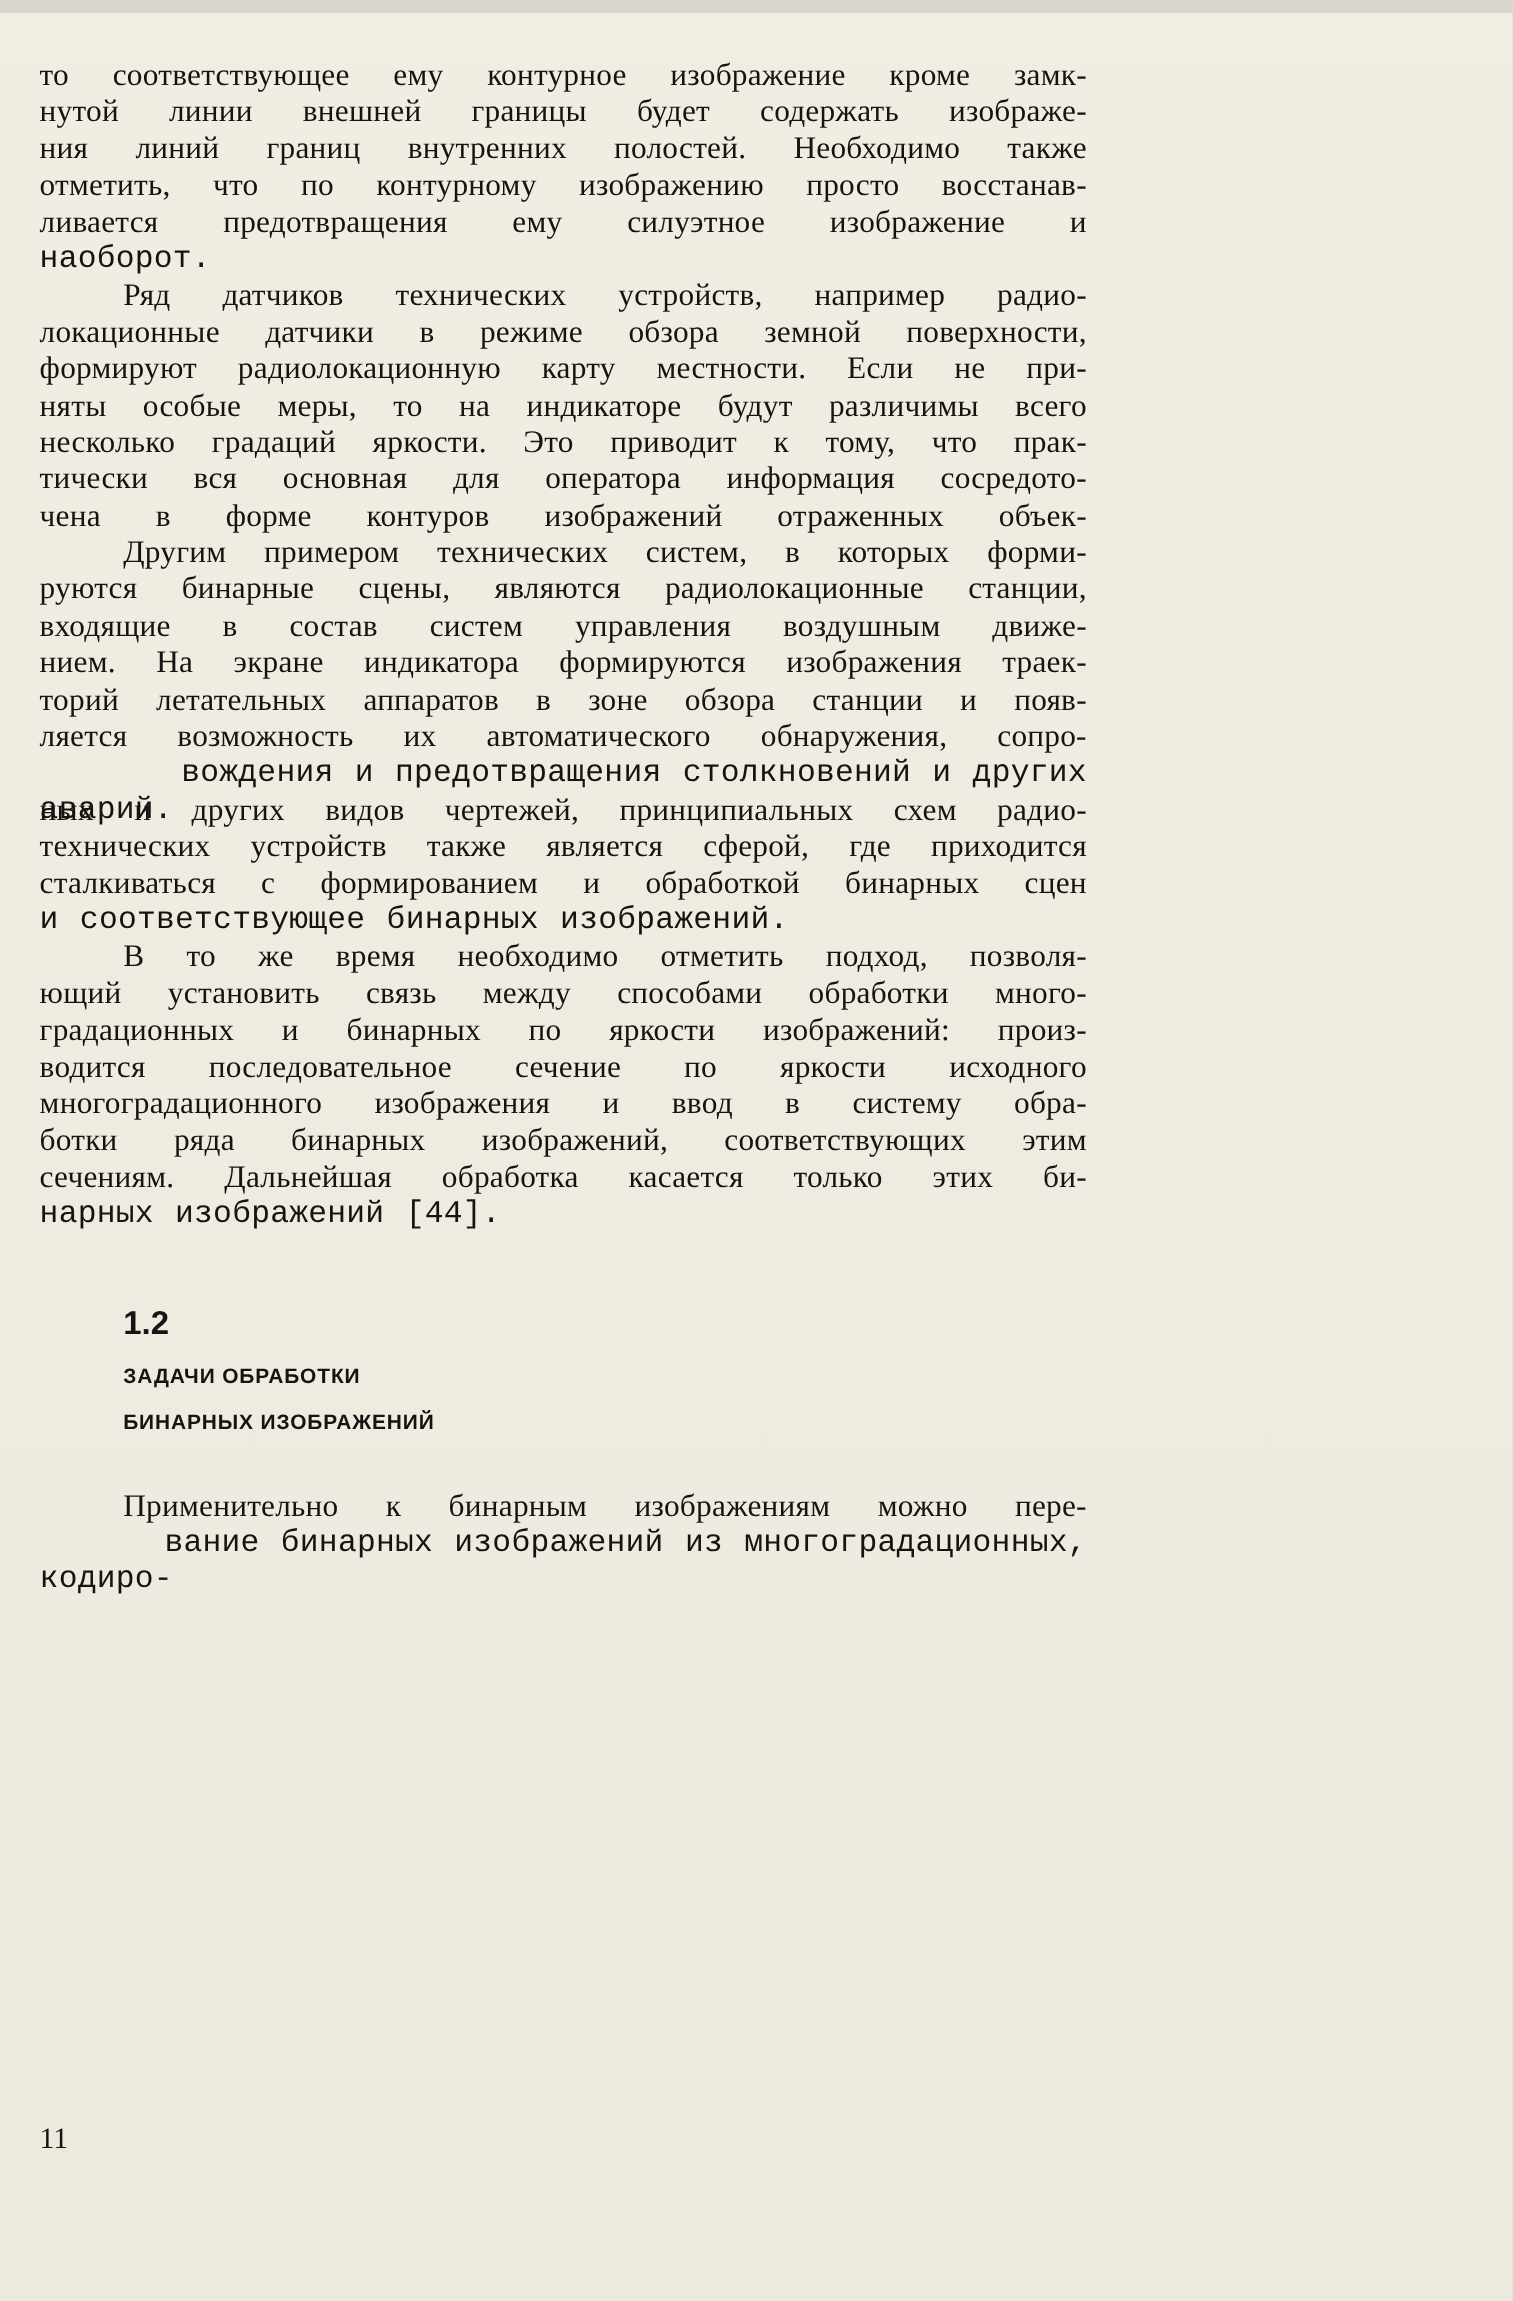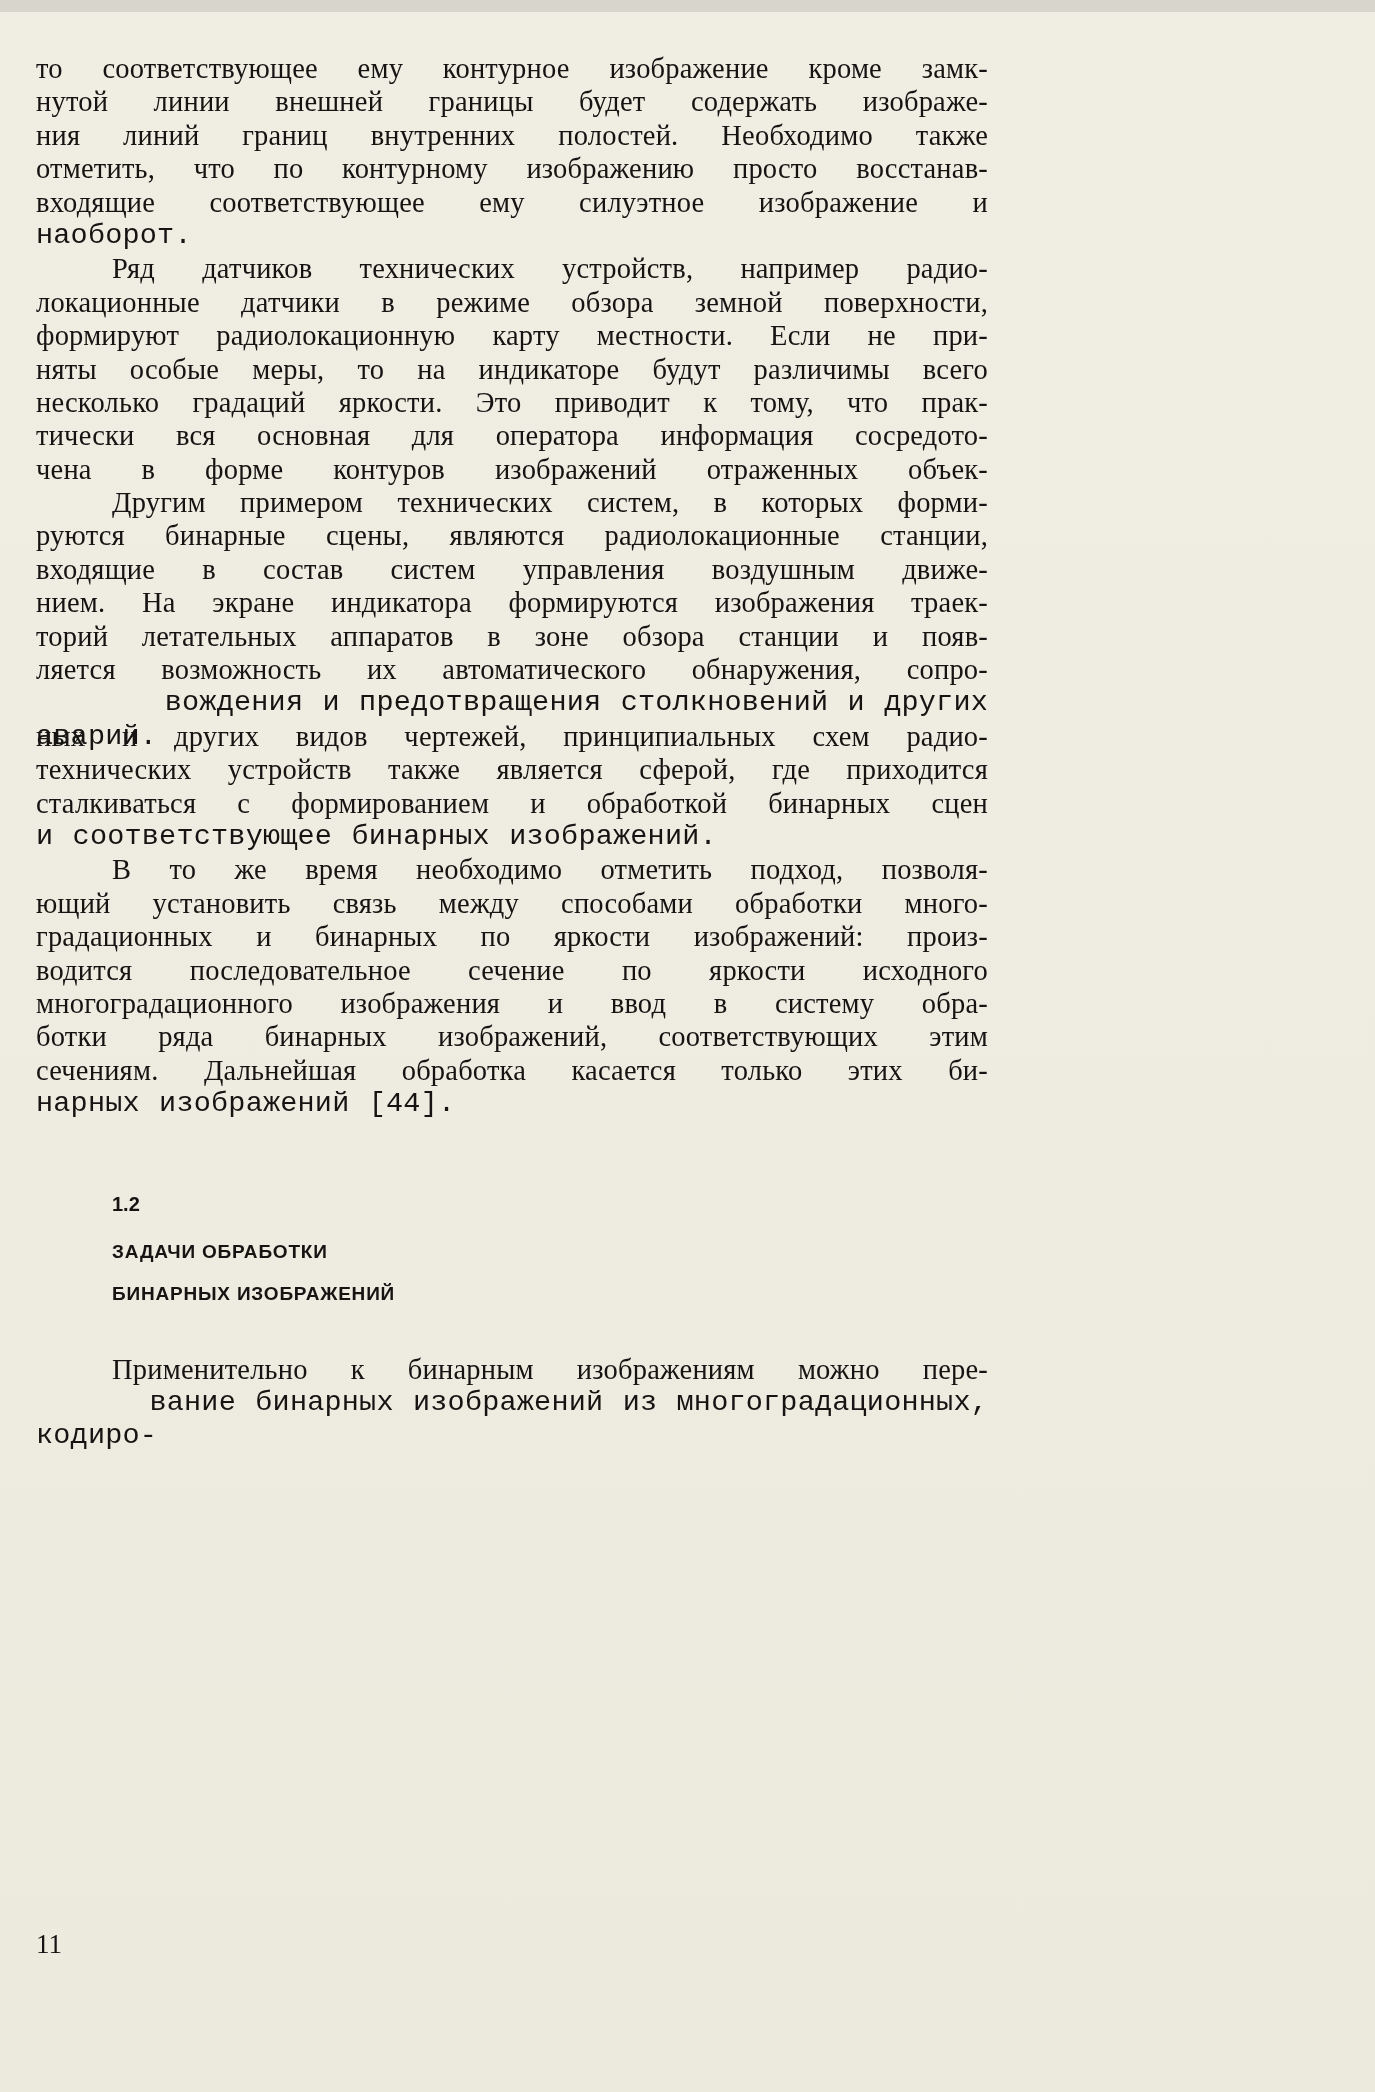--- a/index.html
+++ b/index.html
@@ -44,21 +44,21 @@
   .line.first {
     text-indent: 76px;
   }
   .section-heading {
     margin-top: 68px;
     margin-left: 76px;
   }
   .section-number {
     font-family: "Liberation Sans", "DejaVu Sans", sans-serif;
     font-weight: bold;
-    font-size: 20px;
+    font-size: 30px;
     line-height: 30px;
     margin-bottom: 18px;
   }
   .section-title {
     font-family: "Liberation Sans", "DejaVu Sans", sans-serif;
     font-weight: bold;
     font-size: 19px;
     line-height: 30px;
     letter-spacing: 0.8px;
     margin-bottom: 12px;
@@ -80,21 +80,21 @@
 <body>
 
 <div class="page">
 
   <div class="textblock" id="paragraphs-before">
       <div class="para">
         <div class="line">то соответствующее ему контурное изображение кроме замк-</div>
         <div class="line">нутой линии внешней границы будет содержать изображе-</div>
         <div class="line">ния линий границ внутренних полостей. Необходимо также</div>
         <div class="line">отметить, что по контурному изображению просто восстанав-</div>
-        <div class="line">входящие соответствующее ему силуэтное изображение и</div>
+        <div class="line">ливается предотвращения ему силуэтное изображение и</div>
         <div class="line last">наоборот.</div>
       </div>
       <div class="para">
         <div class="line first">Ряд датчиков технических устройств, например радио-</div>
         <div class="line">локационные датчики в режиме обзора земной поверхности,</div>
         <div class="line">формируют радиолокационную карту местности. Если не при-</div>
         <div class="line">няты особые меры, то на индикаторе будут различимы всего</div>
         <div class="line">несколько градаций яркости. Это приводит к тому, что прак-</div>
         <div class="line">тически вся основная для оператора информация сосредото-</div>
         <div class="line">чена в форме контуров изображений отраженных объек-</div>

